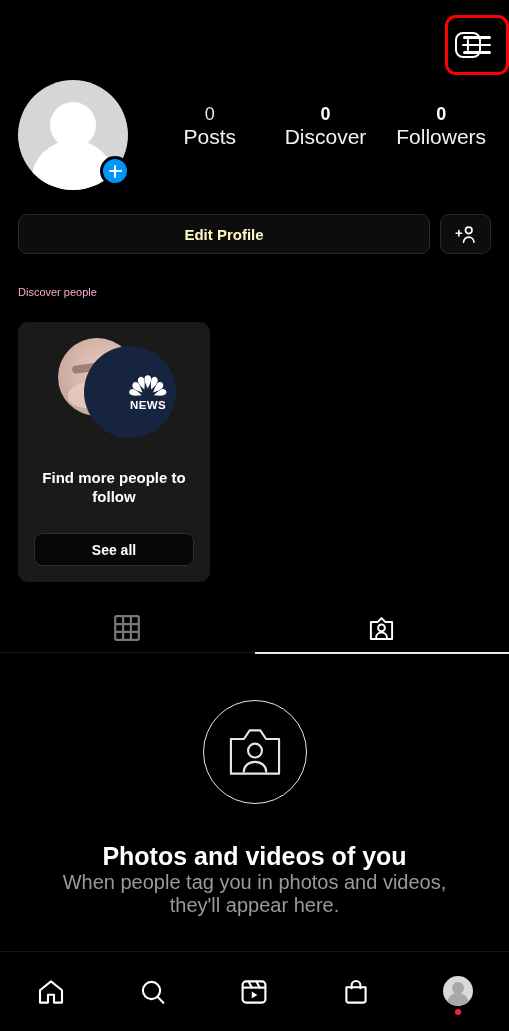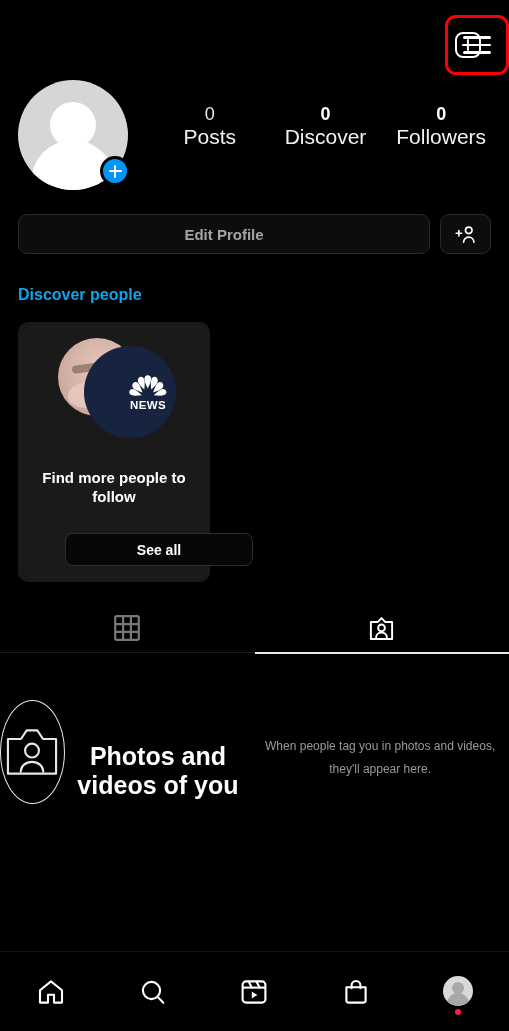--- a/index.html
+++ b/index.html
@@ -84,33 +84,33 @@
   .stat-label { font-size:21px; color:#f2f2f2; line-height:22px; }
 
   
   .actions {
     position:absolute; top:214px; left:18px; width:473px; height:40px;
     display:flex; gap:10px;
   }
   .edit-profile {
     flex:1; height:40px; border-radius:9px;
     background:#0d0d0d; border:1px solid #2a2a2a;
-    color:#a3a3a3; font-size:15px; font-weight:700;
+    color:#fef9c3; font-size:15px; font-weight:700;
     display:flex; align-items:center; justify-content:center; cursor:pointer;
   }
   .add-person-btn {
     width:51px; height:40px; border-radius:9px;
     background:#0d0d0d; border:1px solid #2a2a2a;
     display:flex; align-items:center; justify-content:center; cursor:pointer;
   }
 
   
   .discover-title {
     position:absolute; top:286px; left:18px;
-    font-size:16px; font-weight:700; color:#0ea5e9;
+    font-size:11px; font-weight:400; color:#f9a8d4;
   }
   .discover-card {
     position:absolute; top:322px; left:18px;
     width:192px; height:260px; border-radius:10px;
     background:#1a1a1a; display:flex; flex-direction:column; align-items:center;
   }
   .card-avatars { position:relative; width:120px; height:108px; margin-top:14px; }
   .back-avatar {
     position:absolute; left:4px; top:2px; width:78px; height:78px; border-radius:50%;
     background:radial-gradient(circle at 58% 42%, #e8c9bd 0%, #d8b7ab 45%, #c9a79c 75%, #b99a90 100%);
@@ -126,51 +126,51 @@
   }
   .nbc-circle {
     position:absolute; left:30px; top:10px; width:92px; height:92px; border-radius:50%;
     background:#16243f; display:flex; flex-direction:column; align-items:flex-end; justify-content:center;
   }
   .card-caption {
     margin-top:24px; width:164px; text-align:center;
     font-size:15px; font-weight:700; color:#fff; line-height:19px;
   }
   .see-all-btn {
-    position:absolute; bottom:16px; left:16px; width:188px; height:33px;
+    position:absolute; bottom:16px; left:16px; width:160px; height:33px;
     border-radius:8px; background:#070707; border:1px solid #2d2d2d;
     color:#fff; font-size:14px; font-weight:700;
-    display:flex; align-items:center; justify-content:center; cursor:pointer;margin-left:31px;
+    display:flex; align-items:center; justify-content:center; cursor:pointer;
   }
 
   
   .tabs { position:absolute; top:600px; left:0; width:509px; height:56px; display:flex; }
   .tab { flex:1; display:flex; align-items:center; justify-content:center; cursor:pointer; position:relative; }
   .tab-underline {
     position:absolute; left:255px; top:652px; width:254px; height:2px; background:#e9e9e9;
   }
   .divider-line {
     position:absolute; left:0; top:652px; width:255px; height:1px; background:#1a1a1a;
   }
 
   
   .empty {
     position:absolute; top:700px; left:0; width:509px;
-    display:flex; flex-direction:row; align-items:center;
+    display:flex; flex-direction:column; align-items:center;
   }
   .empty-circle {
     width:104px; height:104px; border-radius:50%;
     border:1.6px solid #e6e6e6; display:flex; align-items:center; justify-content:center;
   }
   .empty-title {
     margin-top:38px; font-size:25px; font-weight:700; color:#fff; text-align:center;
   }
   .empty-sub {
-    margin-top:12px; width:420px; text-align:center;
-    font-size:12px; color:#9a9a9a; line-height:23px;
+    margin-top:0; width:420px; text-align:center;
+    font-size:20px; color:#9a9a9a; line-height:23px;
   }
 
   
   .bottom-nav {
     position:absolute; left:0; bottom:0; width:509px; height:80px;
     border-top:1px solid #141414;
     display:flex; align-items:center;
   }
   .nav-item {
     flex:1; display:flex; align-items:center; justify-content:center;

